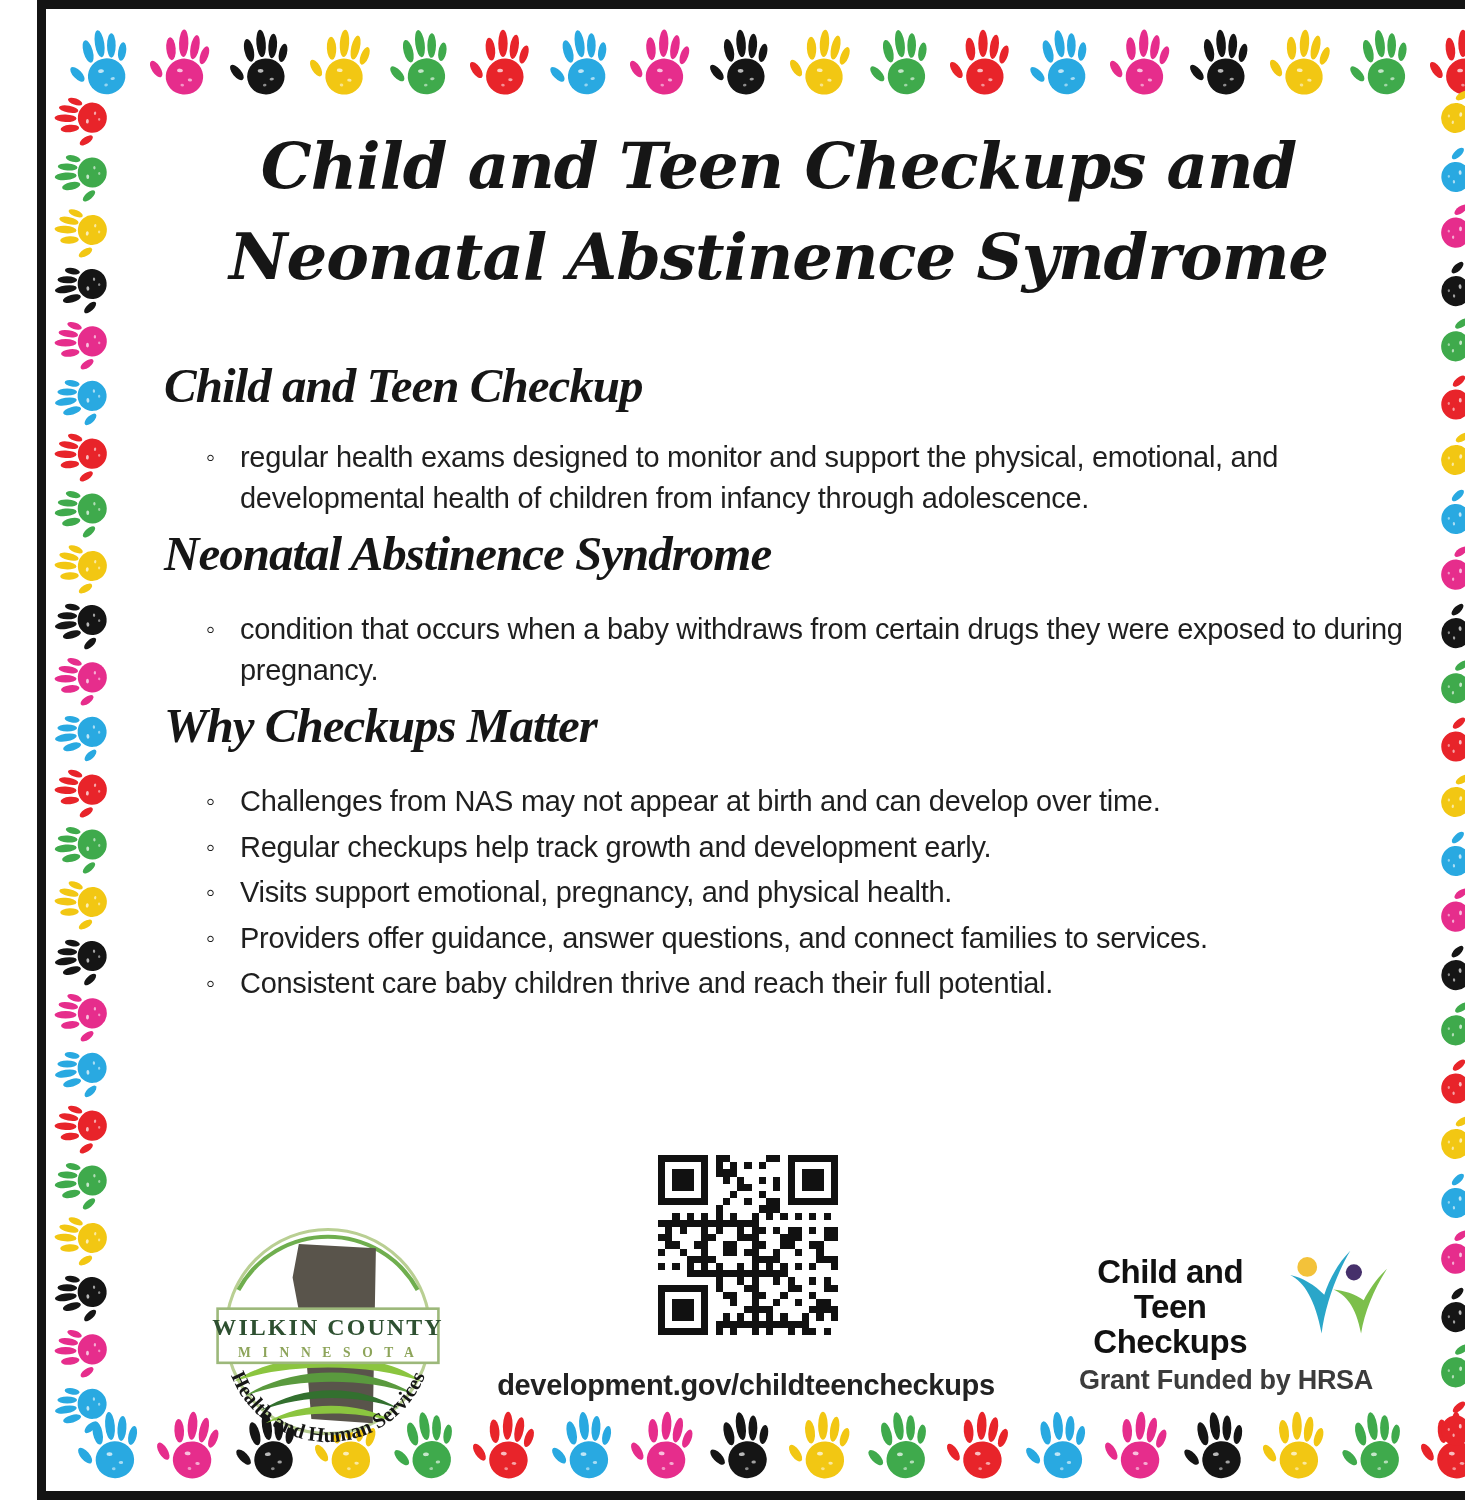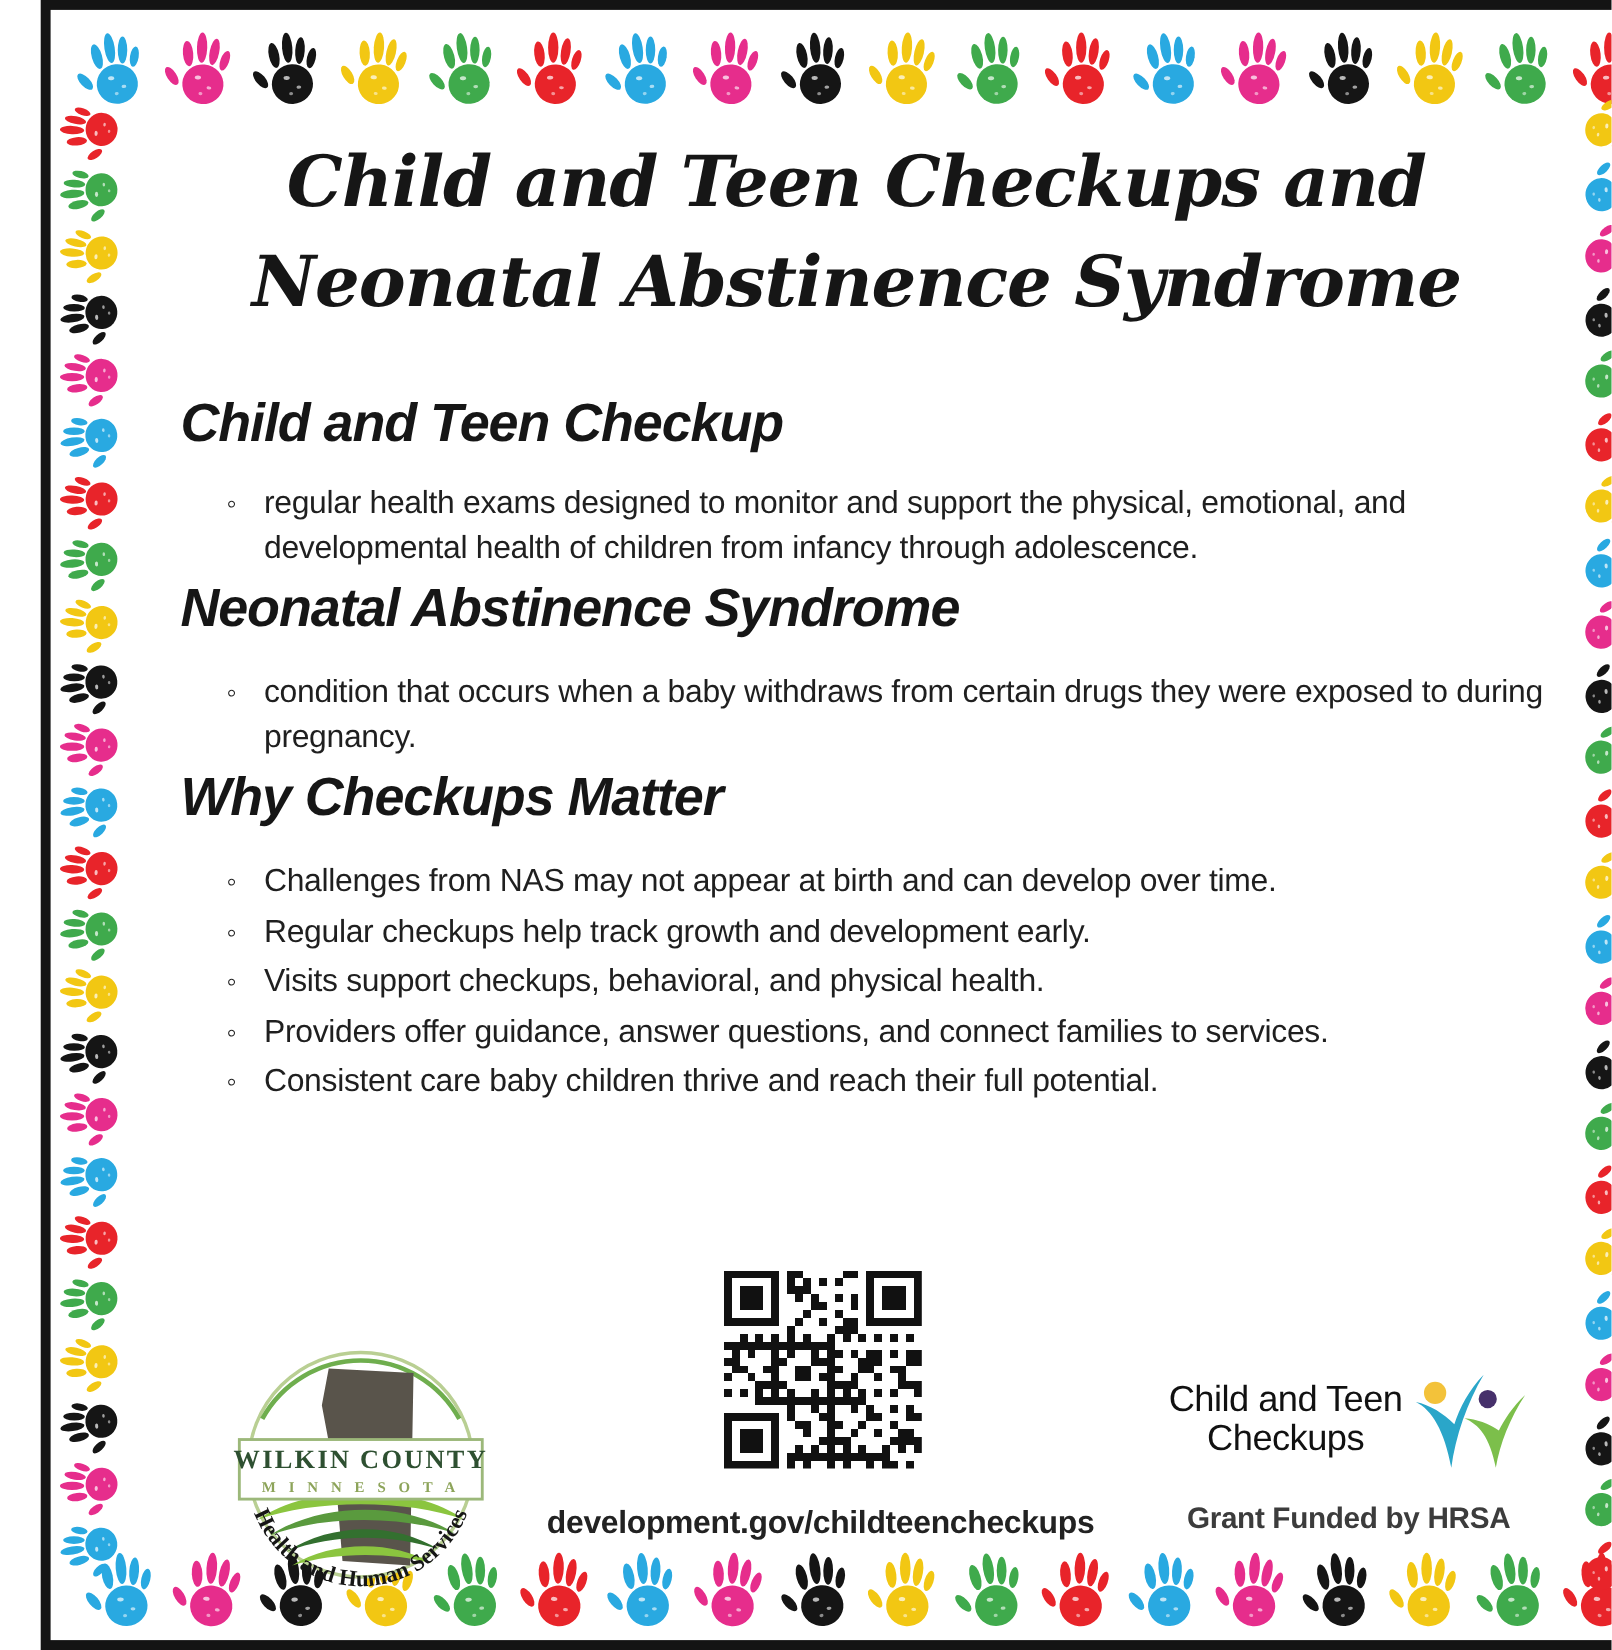--- a/index.html
+++ b/index.html
@@ -12,21 +12,21 @@
   .hand{position:absolute;}
   .hand svg{display:block;width:100%;height:100%;}
 
   
   .title{position:absolute;left:0;top:112px;width:1465px;text-align:center;
          font-family:"DejaVu Serif",serif;font-style:italic;font-weight:bold;
          font-size:64px;line-height:1.42;color:#161616;letter-spacing:-1px;}
 
   
   .section-heading{position:absolute;left:118px;
-         font-family:Liberation Sans, sans-serif;font-style:italic;font-weight:bold;
+         font-family:Liberation Serif, serif;font-style:italic;font-weight:bold;
          font-size:49px;color:#161616;letter-spacing:-1px;white-space:nowrap;}
   .bullet-list{position:absolute;left:160px;font-size:29px;line-height:1.40;
          letter-spacing:-0.3px;color:#1f1f1f;}
   .bullet-item{display:flex;align-items:flex-start;margin-bottom:5px;}
   .bullet-marker{flex:0 0 34px;font-size:26px;line-height:1.55;color:#1f1f1f;
          text-align:left;}
   .bullet-text{flex:1;}
 
   
   .cta{position:absolute;left:115px;top:1038px;width:1235px;text-align:center;
@@ -34,21 +34,21 @@
 
   
   .qr-wrap{position:absolute;left:612px;top:1146px;width:180px;height:180px;}
   .url{position:absolute;left:400px;top:1360px;width:600px;text-align:center;
        font-weight:bold;font-size:29px;color:#222;letter-spacing:-0.3px;}
 
   .county-logo{position:absolute;left:132px;top:1208px;width:300px;height:250px;}
 
   .ctc-logo{position:absolute;left:1015px;top:1238px;width:330px;height:90px;
             display:flex;align-items:flex-start;justify-content:flex-end;}
-  .ctc-text{font-family:"Liberation Sans",sans-serif;font-weight:normal;
+  .ctc-text{font-family:"Liberation Sans",sans-serif;font-weight:bold;
             font-size:33px;line-height:1.06;color:#111;text-align:center;
             letter-spacing:-0.5px;padding-top:8px;}
   .ctc-mark{width:112px;height:92px;margin-left:4px;}
   .grant{position:absolute;left:1015px;top:1356px;width:330px;text-align:center;
          font-weight:bold;font-size:27px;color:#3c3c3c;letter-spacing:-0.3px;}
 </style>
 </head>
 <body>
 
 <div class="page">
@@ -524,21 +524,21 @@
     <div class="bullet-item">
       <span class="bullet-marker">◦</span>
       <span class="bullet-text">Challenges from NAS may not appear at birth and can develop over time.</span>
     </div>
     <div class="bullet-item">
       <span class="bullet-marker">◦</span>
       <span class="bullet-text">Regular checkups help track growth and development early.</span>
     </div>
     <div class="bullet-item">
       <span class="bullet-marker">◦</span>
-      <span class="bullet-text">Visits support checkups, behavioral, and physical health.</span>
+      <span class="bullet-text">Visits support emotional, pregnancy, and physical health.</span>
     </div>
     <div class="bullet-item">
       <span class="bullet-marker">◦</span>
       <span class="bullet-text">Providers offer guidance, answer questions, and connect families to services.</span>
     </div>
     <div class="bullet-item">
       <span class="bullet-marker">◦</span>
       <span class="bullet-text">Consistent care baby children thrive and reach their full potential.</span>
     </div>
   </div>

